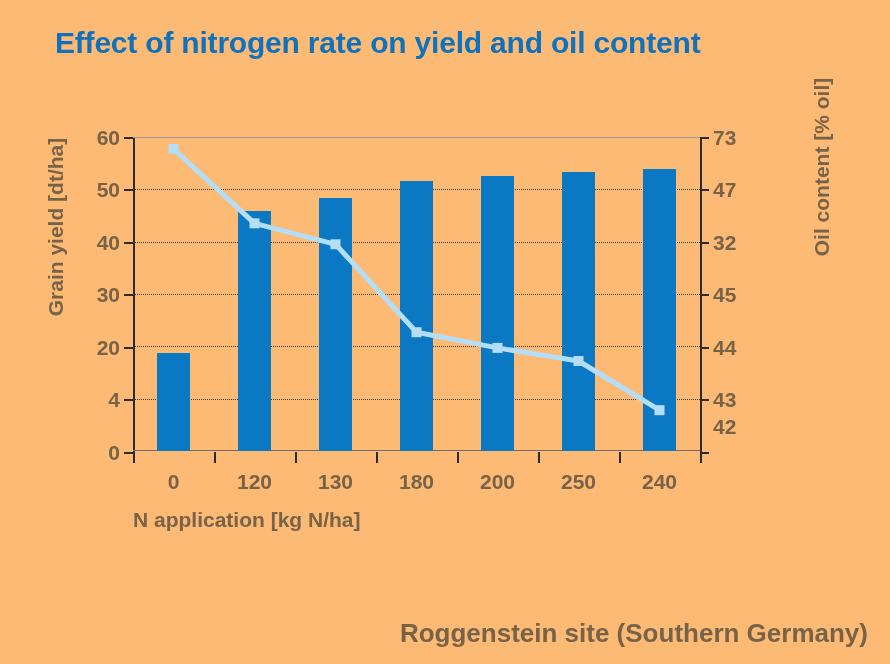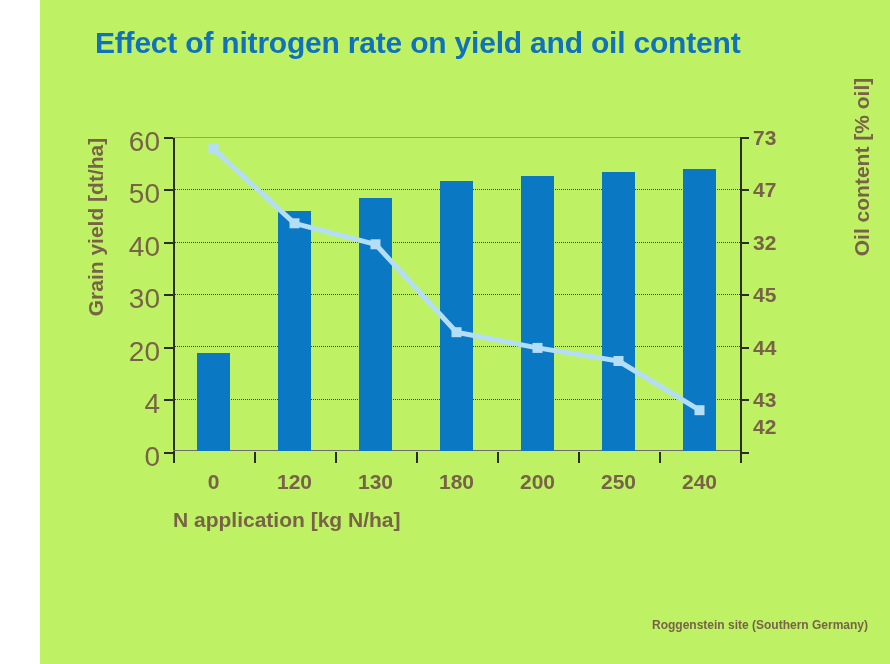--- a/index.html
+++ b/index.html
@@ -10,38 +10,37 @@
     width: 890px;
     height: 664px;
     background: #ffffff;
     font-family: "Liberation Sans", sans-serif;
     overflow: hidden;
     position: relative;
   }
   #slide {
     position: absolute;
     inset: 0;
-    background: #bef264;
-    margin-left: 40px;
+    background: #fdba74;
   }
   #chart-title {
     position: absolute;
     left: 55px;
     top: 26px;
     font-size: 30px;
     font-weight: bold;
     color: #1071bd;
     letter-spacing: -0.2px;
     white-space: nowrap;
   }
   #footer-note {
     position: absolute;
     right: 22px;
     top: 618px;
-    font-size: 12px;
+    font-size: 26px;
     font-weight: bold;
     color: #786348;
     white-space: nowrap;
   }
 
   
   #chart-area {
     position: absolute;
     left: 0;
     top: 0;
@@ -115,22 +114,22 @@
     width: 0;
     height: 11px;
     border-left: 2px solid #2b2b2b;
   }
 
   .ytick-label-left {
     position: absolute;
     width: 70px;
     text-align: right;
     right: 12px;
-    font-size: 28px;
-    font-weight: normal;
+    font-size: 21px;
+    font-weight: bold;
     color: #786348;
   }
   .ytick-label-right {
     position: absolute;
     width: 70px;
     text-align: left;
     font-size: 21px;
     font-weight: bold;
     color: #786348;
   }

